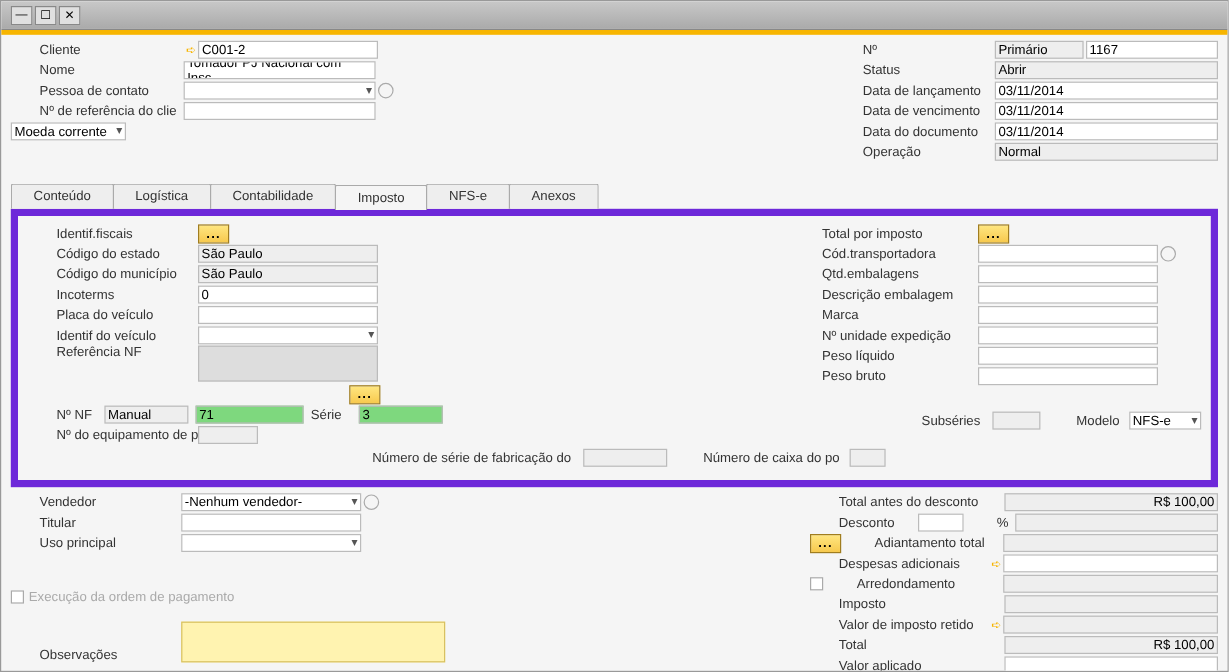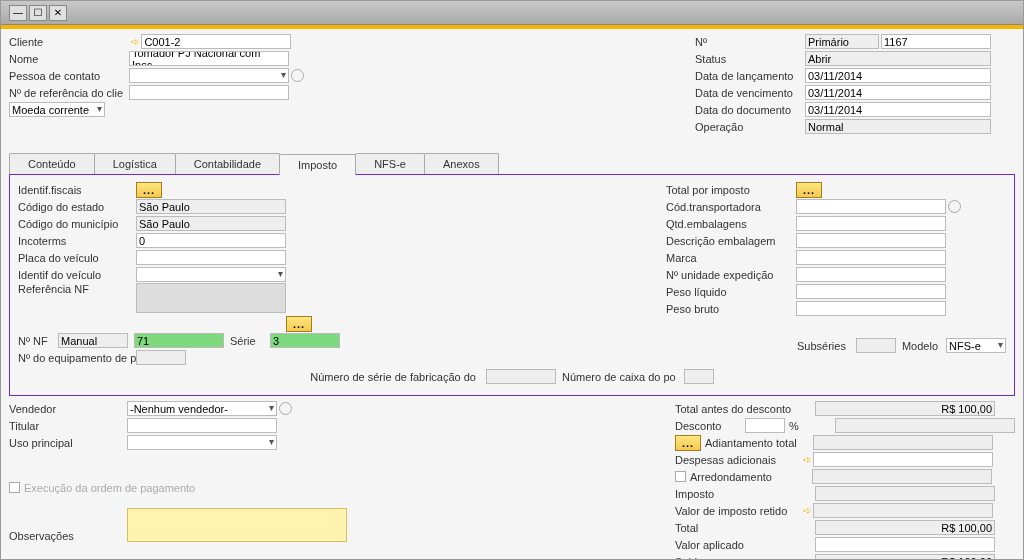--- a/index.html
+++ b/index.html
@@ -4,36 +4,36 @@
 <style>
 * { box-sizing: border-box; font-family: Tahoma, Arial, sans-serif; font-size: 11px; }
 body { margin: 0; background: #e8e8e8; }
 .window { width: 1024px; height: 560px; background: #f5f5f5; border: 1px solid #999; display: flex; flex-direction: column; overflow: hidden; }
 .titlebar { height: 24px; background: linear-gradient(#c8c8c8,#aaa); display: flex; align-items: center; padding: 0 6px; border-bottom: 1px solid #888; }
 .titlebar .title { font-size: 14px; color: #333; flex: 1; }
 .titlebar .btn { width: 18px; height: 16px; background: #e0e0e0; border: 1px solid #888; margin-left: 2px; display:flex; align-items:center; justify-content:center; font-size:10px; }
 .accentbar { height: 4px; background: #f7b500; }
 .content { flex: 1; padding: 4px 8px 8px 8px; position: relative; overflow:hidden; }
 .row { display: flex; align-items: center; height: 17px; margin-bottom: 0px; }
-.lbl { color: #333; padding-right: 4px; white-space: nowrap; }
+.lbl { color: #333; padding-right: 4px; white-space: nowrap; margin-left: 24px; }
 .fld { height: 15px; border: 1px solid #bbb; background: #fff; padding: 0 2px; display:flex; align-items:center; overflow:hidden; }
 .fld.ro { background: #eee; }
 .fld.green { background: #7ed87e; }
 .combo { position: relative; background:#fff; }
 .combo::after { content:"▾"; position:absolute; right:2px; top:0; font-size:10px; color:#555; }
 .arrow { color:#f7b500; font-size:10px; padding:0 2px; }
 .smallbtn { width: 26px; height: 16px; background: linear-gradient(#ffe680,#f7c94e); border:1px solid #a07d1f; display:flex; align-items:center; justify-content:center; font-weight:bold; letter-spacing:1px; }
 .circleicon { width:13px; height:13px; border:1px solid #aaa; border-radius:50%; margin-left:2px; display:inline-block; }
 .top-section { display:flex; justify-content:space-between; }
 .top-left { width: 345px; }
 .top-right { width: 320px; }
 .tabs { display:flex; margin-top: 18px; }
 .tab { padding: 4px 18px; border:1px solid #aaa; border-bottom: none; background:#eee; margin-right:-1px; border-radius:2px 2px 0 0; color:#333; }
 .tab.active { background:#f5f5f5; position:relative; top:1px; }
-.tabpanel { border:1px solid #6d28d9; background:#f5f5f5; padding:6px 8px 10px 8px; }
+.tabpanel { border:6px solid #6d28d9; background:#f5f5f5; padding:6px 8px 10px 8px; }
 .panel-cols { display:flex; justify-content:space-between; }
 .panel-left { width: 400px; }
 .panel-right { width: 340px; }
 .textarea { border:1px solid #bbb; background:#ddd; height:30px; }
 .bottom { display:flex; justify-content:space-between; margin-top:4px; }
 .bottom-left { width:400px; }
 .bottom-right { width:340px; }
 .chk { width:11px; height:11px; border:1px solid #aaa; display:inline-block; background:#fff; margin-right:4px; vertical-align:middle; }
 .disabled { color:#aaa; }
 .obs { width:220px; height:34px; background:#fff3b0; border:1px solid #d8c060; }

